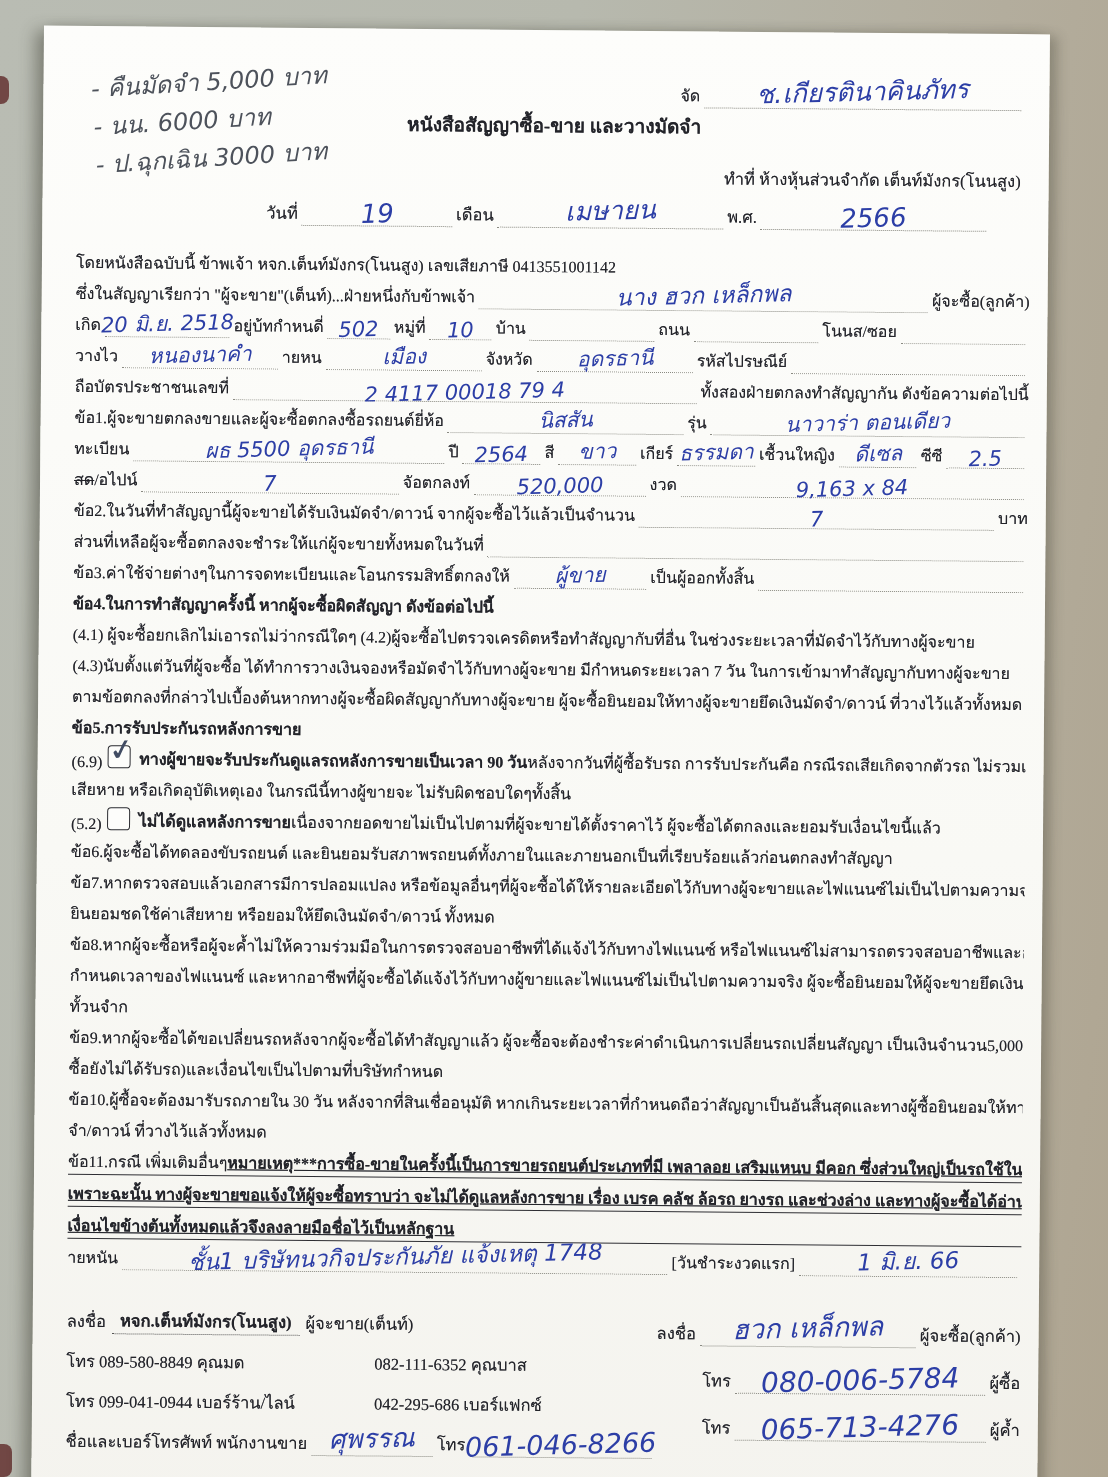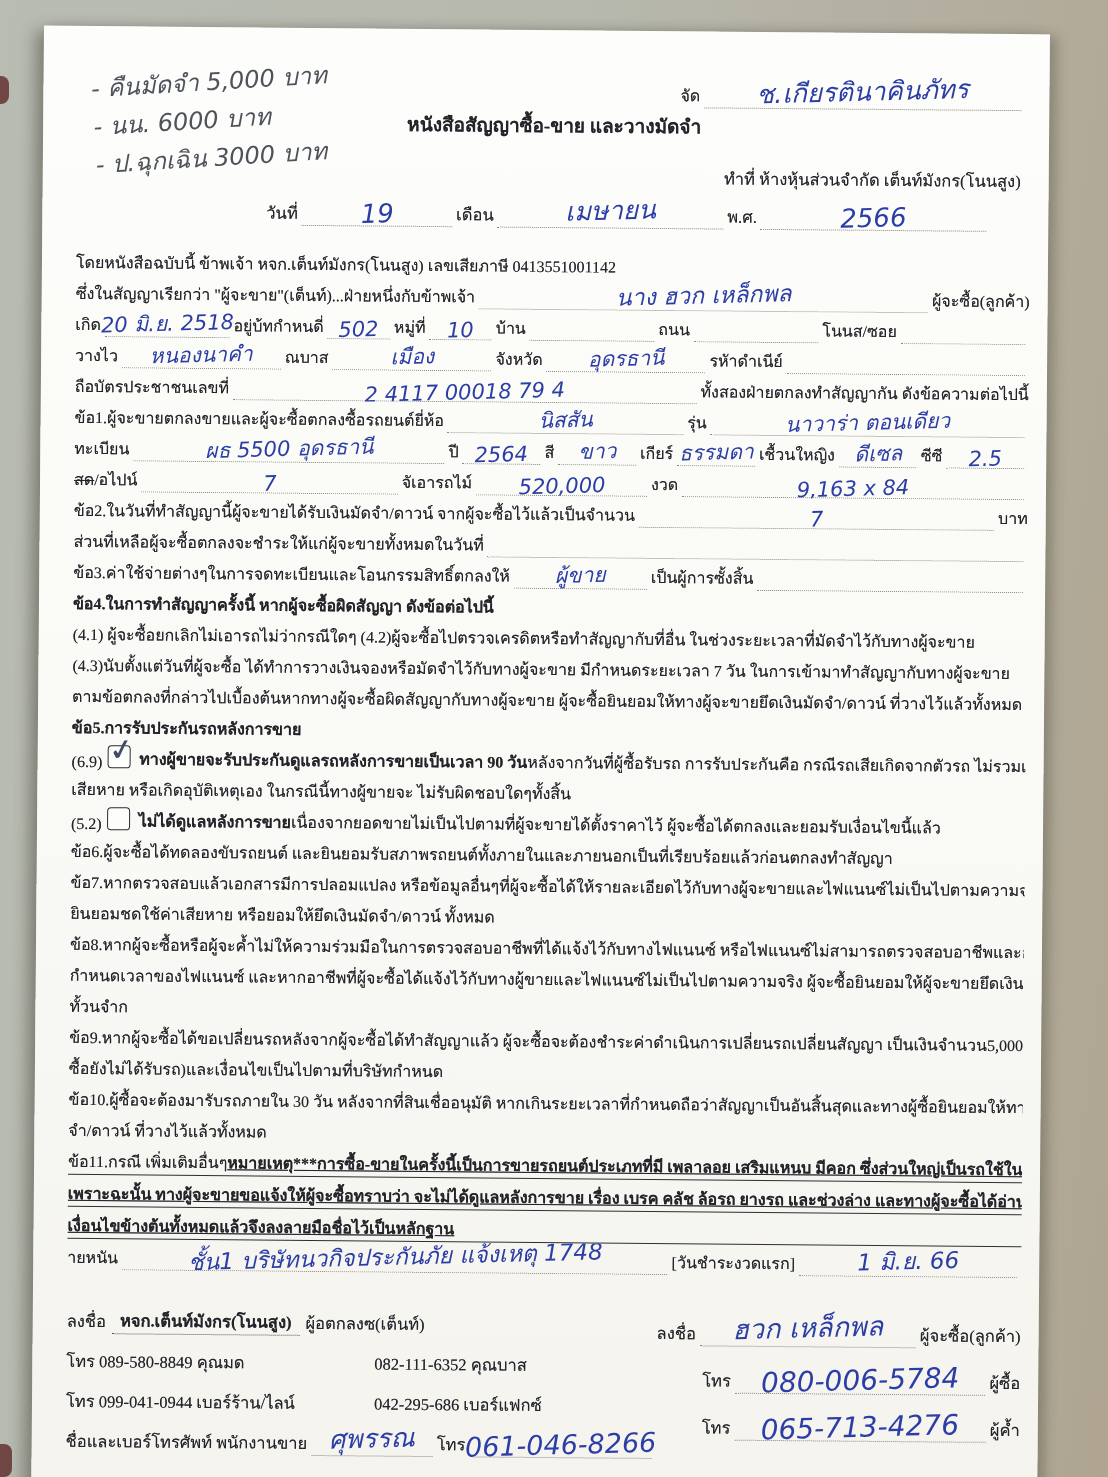--- a/index.html
+++ b/index.html
@@ -140,29 +140,29 @@
         <span class="pr">โนนส/ซอย</span>
         <span class="fill" style="flex-grow: 2;">
           <span class="hw"></span>
         </span>
       </div>
       <div class="line">
         <span class="pr">วางไว</span>
         <span class="fill" style="flex-grow: 2;">
           <span class="hw">หนองนาคำ</span>
         </span>
-        <span class="pr">ณบาส</span>
+        <span class="pr">ายหน</span>
         <span class="fill" style="flex-grow: 2;">
           <span class="hw">เมือง</span>
         </span>
         <span class="pr">จังหวัด</span>
         <span class="fill" style="flex-grow: 2;">
           <span class="hw">อุดรธานี</span>
         </span>
-        <span class="pr">รหัาดำเนีย์</span>
+        <span class="pr">รหัสไปรษณีย์</span>
         <span class="fill" style="flex-grow: 3;">
           <span class="hw"></span>
         </span>
       </div>
       <div class="line">
         <span class="pr">ถือบัตรประชาชนเลขที่</span>
         <span class="fill" style="flex-grow: 3;">
           <span class="hw">2 4117 00018 79 4</span>
         </span>
         <span class="pr">ทั้งสองฝ่ายตกลงทำสัญญากัน ดังข้อความต่อไปนี้</span>
@@ -202,21 +202,21 @@
         <span class="fill" style="flex-grow: 1;">
           <span class="hw">2.5</span>
         </span>
       </div>
       <div class="line">
         <span class="pr strike">สด</span>
         <span class="pr">/อไปน์</span>
         <span class="fill" style="flex-grow: 3;">
           <span class="hw">7</span>
         </span>
-        <span class="pr">จัเอารถไม์</span>
+        <span class="pr">จัอตกลงท์</span>
         <span class="fill" style="flex-grow: 2;">
           <span class="hw">520,000</span>
         </span>
         <span class="pr">งวด</span>
         <span class="fill" style="flex-grow: 4;">
           <span class="hw">9,163 x 84</span>
         </span>
       </div>
       <div class="line">
         <span class="pr">ข้อ2.ในวันที่ทำสัญญานี้ผู้จะขายได้รับเงินมัดจำ/ดาวน์ จากผู้จะซื้อไว้แล้วเป็นจำนวน</span>
@@ -229,21 +229,21 @@
         <span class="pr">ส่วนที่เหลือผู้จะซื้อตกลงจะชำระให้แก่ผู้จะขายทั้งหมดในวันที่</span>
         <span class="fill" style="flex-grow: 5;">
           <span class="hw"></span>
         </span>
       </div>
       <div class="line">
         <span class="pr">ข้อ3.ค่าใช้จ่ายต่างๆในการจดทะเบียนและโอนกรรมสิทธิ์ตกลงให้</span>
         <span class="fill" style="flex-grow: 2;">
           <span class="hw">ผู้ขาย</span>
         </span>
-        <span class="pr">เป็นผู้การซั้งสิ้น</span>
+        <span class="pr">เป็นผู้ออกทั้งสิ้น</span>
         <span class="fill" style="flex-grow: 4;">
           <span class="hw"></span>
         </span>
       </div>
       <div class="line">
         <span class="pr b">ข้อ4.ในการทำสัญญาครั้งนี้ หากผู้จะซื้อผิดสัญญา ดังข้อต่อไปนี้</span>
       </div>
       <div class="line">
         <span class="pr">(4.1) ผู้จะซื้อยกเลิกไม่เอารถไม่ว่ากรณีใดๆ (4.2)ผู้จะซื้อไปตรวจเครดิตหรือทำสัญญากับที่อื่น ในช่วงระยะเวลาที่มัดจำไว้กับทางผู้จะขาย</span>
       </div>
@@ -321,21 +321,21 @@
           <span class="hw" style="font-size: 23px;">1 มิ.ย. 66</span>
         </span>
       </div>
     </div>
 
   <div class="sigs">
     <div class="sigL">
       <div class="srow">
         <span class="pr">ลงชื่อ</span>
         <span class="company pr">หจก.เต็นท์มังกร(โนนสูง)</span>
-        <span class="pr">ผู้อตกลงซ(เต็นท์)</span>
+        <span class="pr">ผู้จะขาย(เต็นท์)</span>
       </div>
       <div class="srow two-col">
         <span class="c1 pr">โทร 089-580-8849 คุณมด</span>
         <span class="pr">082-111-6352 คุณบาส</span>
       </div>
       <div class="srow two-col">
         <span class="c1 pr">โทร 099-041-0944 เบอร์ร้าน/ไลน์</span>
         <span class="pr">042-295-686 เบอร์แฟกซ์</span>
       </div>
       <div class="srow">

